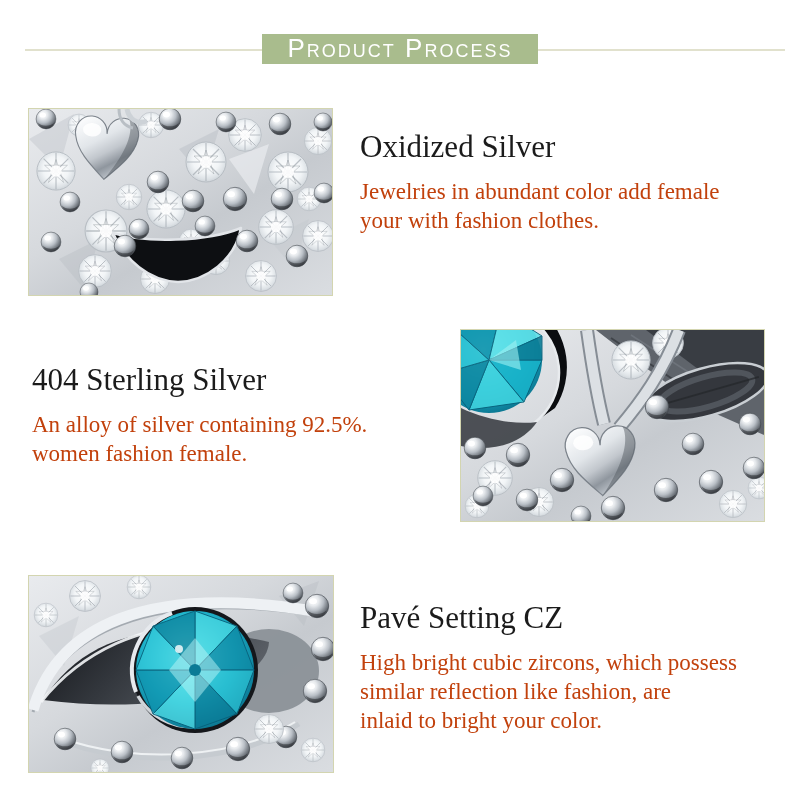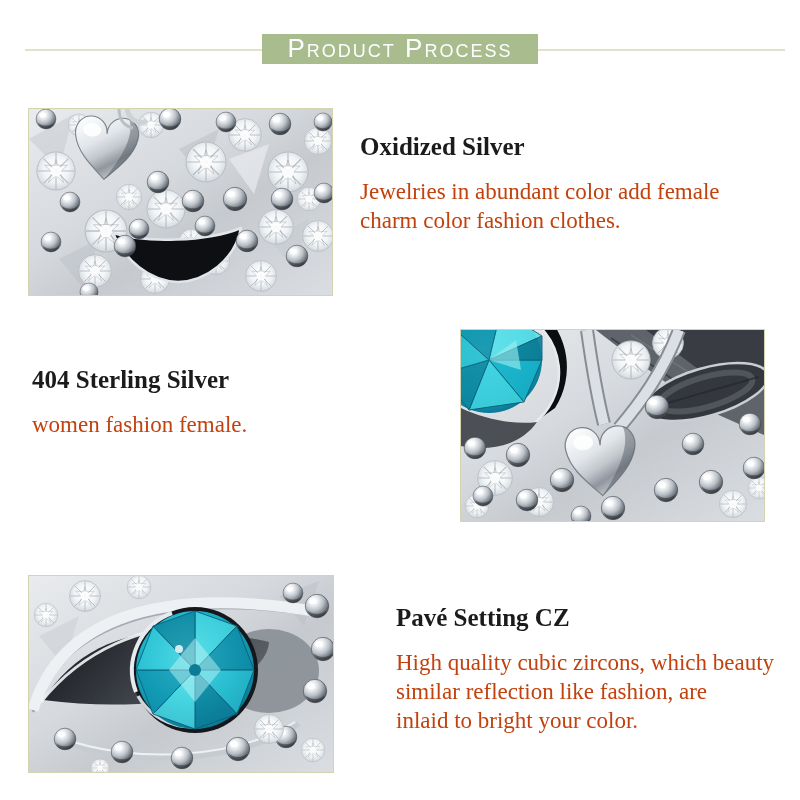--- a/index.html
+++ b/index.html
@@ -20,29 +20,29 @@
   .banner-label {
     font-family:"Liberation Sans", sans-serif;
     font-variant:small-caps;
     font-size:26px; line-height:28px; letter-spacing:2px;
     color:#ffffff; padding-bottom:3px;
   }
 
   
   .text-block { position:absolute; white-space:nowrap; }
   .heading {
-    font-size:25px; line-height:36px; font-weight:700;
+    font-size:31px; line-height:36px; font-weight:400;
     color:#1b1b1b; margin:0 0 12px 0;
   }
   .body-line {
     font-size:23px; line-height:29px; color:#c2410c;
   }
   #sec1-text { left:360px; top:129px; }
   #sec2-text { left:32px;  top:362px; }
-  #sec3-text { left:360px; top:600px;margin-left:36px; }
+  #sec3-text { left:360px; top:600px; }
 
   
   .img-frame {
     position:absolute; border:1px solid #d3d5b0; overflow:hidden;
     background:#d8dbde; margin:0; padding:0;
   }
   #img1 { left:28px; top:108px; width:303px; height:186px; }
   #img2 { left:460px; top:329px; width:303px; height:191px; }
   #img3 { left:28px; top:575px; width:304px; height:196px; }
   .img-frame svg { display:block; width:100%; height:100%; }
@@ -176,25 +176,26 @@
       <use href="#heart" x="38" y="2" width="78" height="76" transform="rotate(4 77 40)"></use>
 
       <path d="M98 0 C100 10 108 16 118 12" stroke="#cdd2d7" stroke-width="5" fill="none"></path>
       <path d="M90 0 C90 10 95 17 104 19" stroke="#b9bfc5" stroke-width="3" fill="none"></path>
     </svg>
   </figure>
 
   <div class="text-block" id="sec1-text">
     <h2 class="heading">Oxidized Silver</h2>
     <div class="body-line">Jewelries in abundant color add female</div>
-    <div class="body-line">charm color fashion clothes.</div>
+    <div class="body-line">your with fashion clothes.</div>
   </div>
 
   <div class="text-block" id="sec2-text">
     <h2 class="heading">404 Sterling Silver</h2>
+    <div class="body-line">An alloy of silver containing 92.5%.</div>
     <div class="body-line">women fashion female.</div>
   </div>
 
   <figure class="img-frame" id="img2" aria-label="Macro photo of sterling silver charm: polished heart with two prongs, blue faceted crystal corner, dark oxidized leaf, beads and cubic zirconia">
     <svg viewBox="0 0 303 191" preserveAspectRatio="none">
       <rect x="0" y="0" width="303" height="191" fill="url(#gSilver)"></rect>
 
       <path d="M135 0 L303 0 L303 105 L235 75 C205 52 168 26 135 0 Z" fill="#5f646b"></path>
       <path d="M185 0 L303 0 L303 58 L245 45 C225 30 205 15 185 0 Z" fill="#393d43"></path>
       <path d="M150 8 L240 68" stroke="#2b2e33" stroke-width="2" opacity="0.6"></path>
@@ -302,18 +303,18 @@
       <use href="#cz" x="4" y="26" width="26" height="26"></use>
       <use href="#cz" x="97" y="-2" width="26" height="26"></use>
       <use href="#cz" x="224" y="137" width="32" height="32"></use>
       <use href="#cz" x="271" y="161" width="26" height="26"></use>
       <use href="#cz" x="61" y="182" width="20" height="20"></use>
     </svg>
   </figure>
 
   <div class="text-block" id="sec3-text">
     <h2 class="heading">Pavé Setting CZ</h2>
-    <div class="body-line">High quality cubic zircons, which beauty</div>
+    <div class="body-line">High bright cubic zircons, which possess</div>
     <div class="body-line">similar reflection like fashion, are</div>
     <div class="body-line">inlaid to bright your color.</div>
   </div>
 
 </div>
 
 </body></html>

